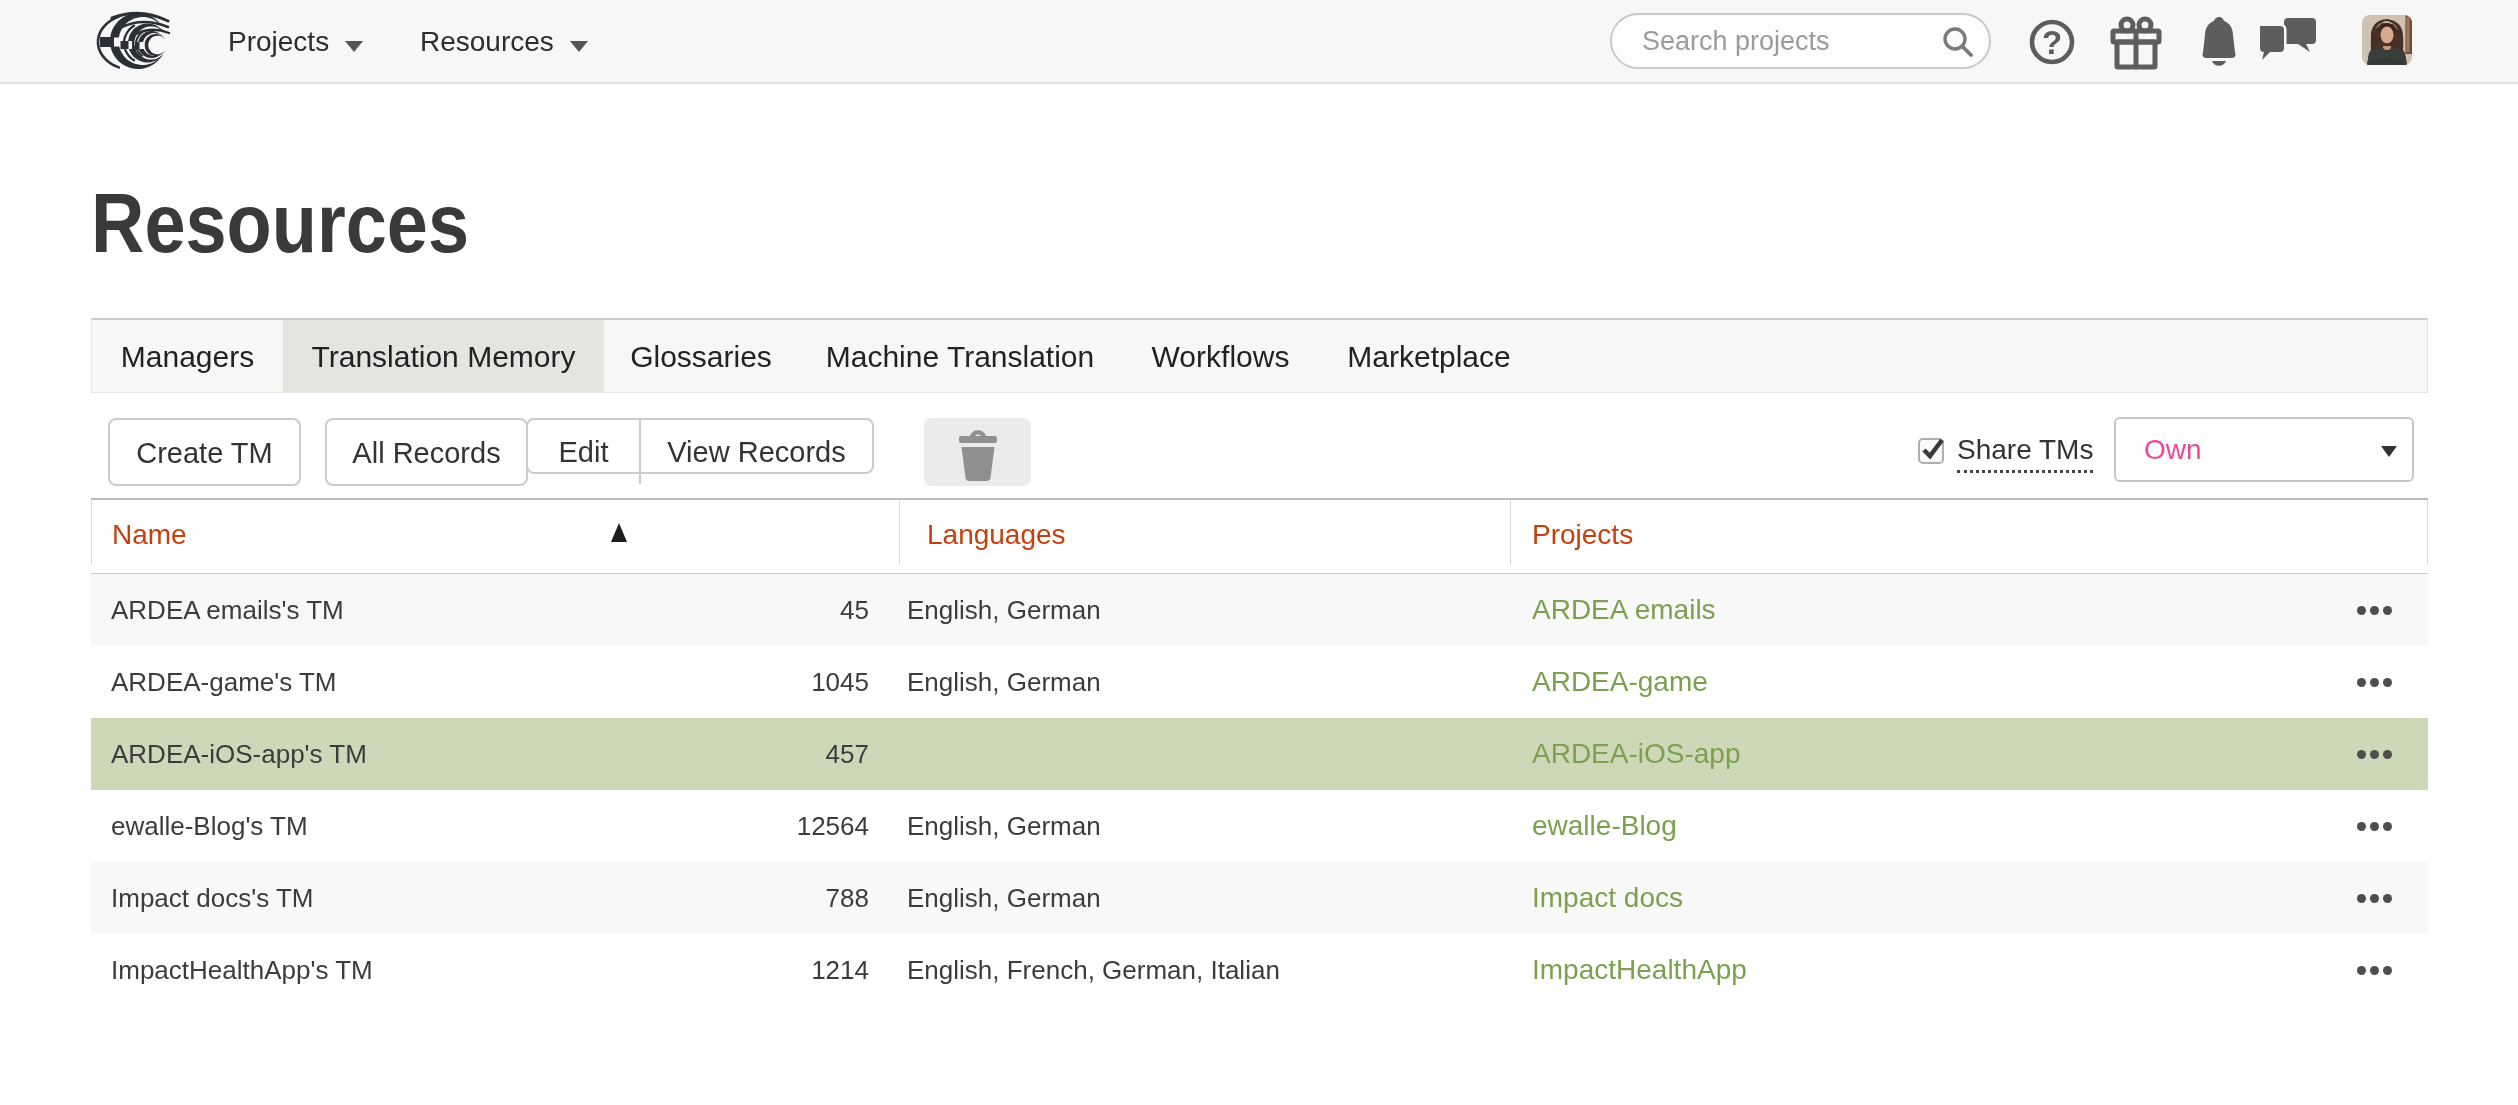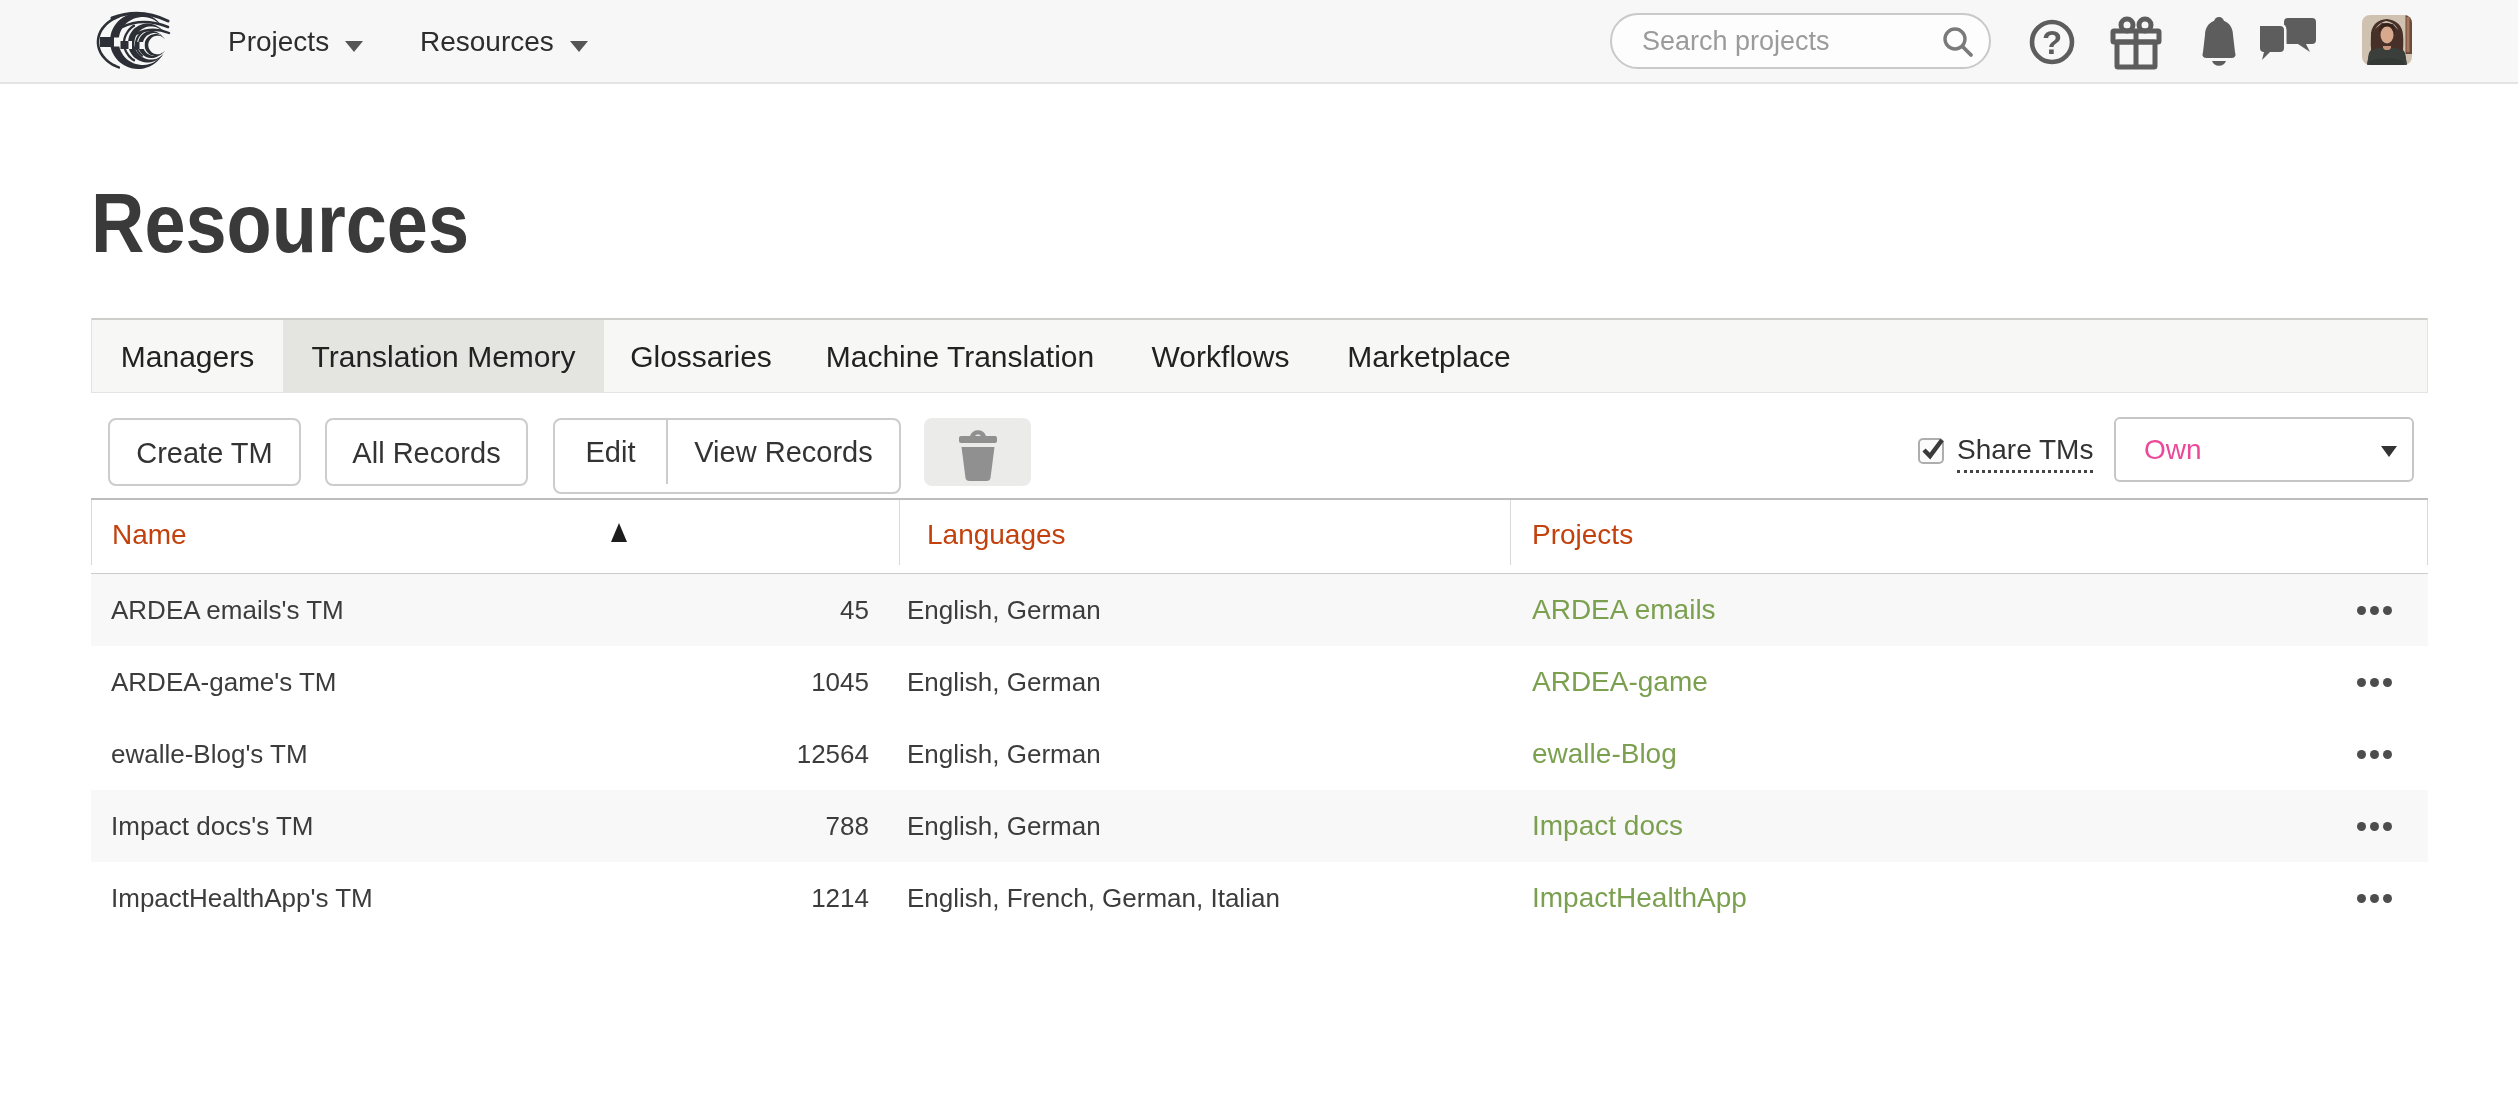--- a/index.html
+++ b/index.html
@@ -22,21 +22,21 @@
 
   
   .tabs { position:absolute; left:91px; top:318px; width:2337px; height:75px; background:#f7f7f5;
           border:1px solid #e4e4e0; border-top:2px solid #cdcdc9; font-size:30px; color:#222; }
   .tab { float:left; height:100%; line-height:74px; text-align:center; }
   .tab.sel { background:#e4e4e0; }
 
   
   .btn { position:absolute; top:418px; height:68px; line-height:67px; text-align:center; font-size:29px; color:#333;
          background:#fff; border:2px solid #ccc; border-radius:8px; }
-  .btngroup { position:absolute; top:418px; left:553px; width:348px; height:76px; background:#fff; border:2px solid #ccc; border-radius:8px; }
+  .btngroup { position:absolute; top:418px; left:526px; width:348px; height:56px; background:#fff; border:2px solid #ccc; border-radius:8px; }
   .btngroup .seg { position:absolute; top:0; height:64px; line-height:65px; text-align:center; font-size:29px; color:#333; }
   .btngroup .div { position:absolute; left:111px; top:0; width:2px; height:64px; background:#ccc; }
   .trashbtn { position:absolute; left:924px; top:418px; width:107px; height:68px; background:#ebebe9; border-radius:8px; }
 
   .checkbox { position:absolute; left:1918px; top:438px; width:26px; height:26px; border:2px solid #aeaeae; border-radius:5px; background:#fbfbfb; }
   .sharelbl { position:absolute; left:1957px; top:418px; height:68px; line-height:64px; font-size:28px; color:#333;
               border-bottom:3px dotted #444; padding-bottom:0px; height:55px; }
   .select { position:absolute; left:2114px; top:417px; width:300px; height:65px; background:#fff; border:2px solid #c6c6c6; border-radius:6px; }
   .select .txt { position:absolute; left:28px; top:0; line-height:61px; font-size:28px; color:#ec4899; }
   .select .car { position:absolute; right:15px; top:27px; width:0; height:0;
@@ -213,20 +213,31 @@
     <span class="cname">ARDEA-game's TM</span>
       <span class="cseg">1045</span>
     <span class="clang">English, German</span>
       <span class="cproj">ARDEA-game</span>
     <span class="dots">
         <i></i>
         <i></i>
         <i></i>
       </span>
   </div>
+  <div class="row green">
+    <span class="cname">ARDEA-iOS-app's TM</span>
+      <span class="cseg">457</span>
+    <span class="clang"></span>
+      <span class="cproj">ARDEA-iOS-app</span>
+    <span class="dots">
+        <i></i>
+        <i></i>
+        <i></i>
+      </span>
+  </div>
   <div class="row">
     <span class="cname">ewalle-Blog's TM</span>
       <span class="cseg">12564</span>
     <span class="clang">English, German</span>
       <span class="cproj">ewalle-Blog</span>
     <span class="dots">
         <i></i>
         <i></i>
         <i></i>
       </span>

